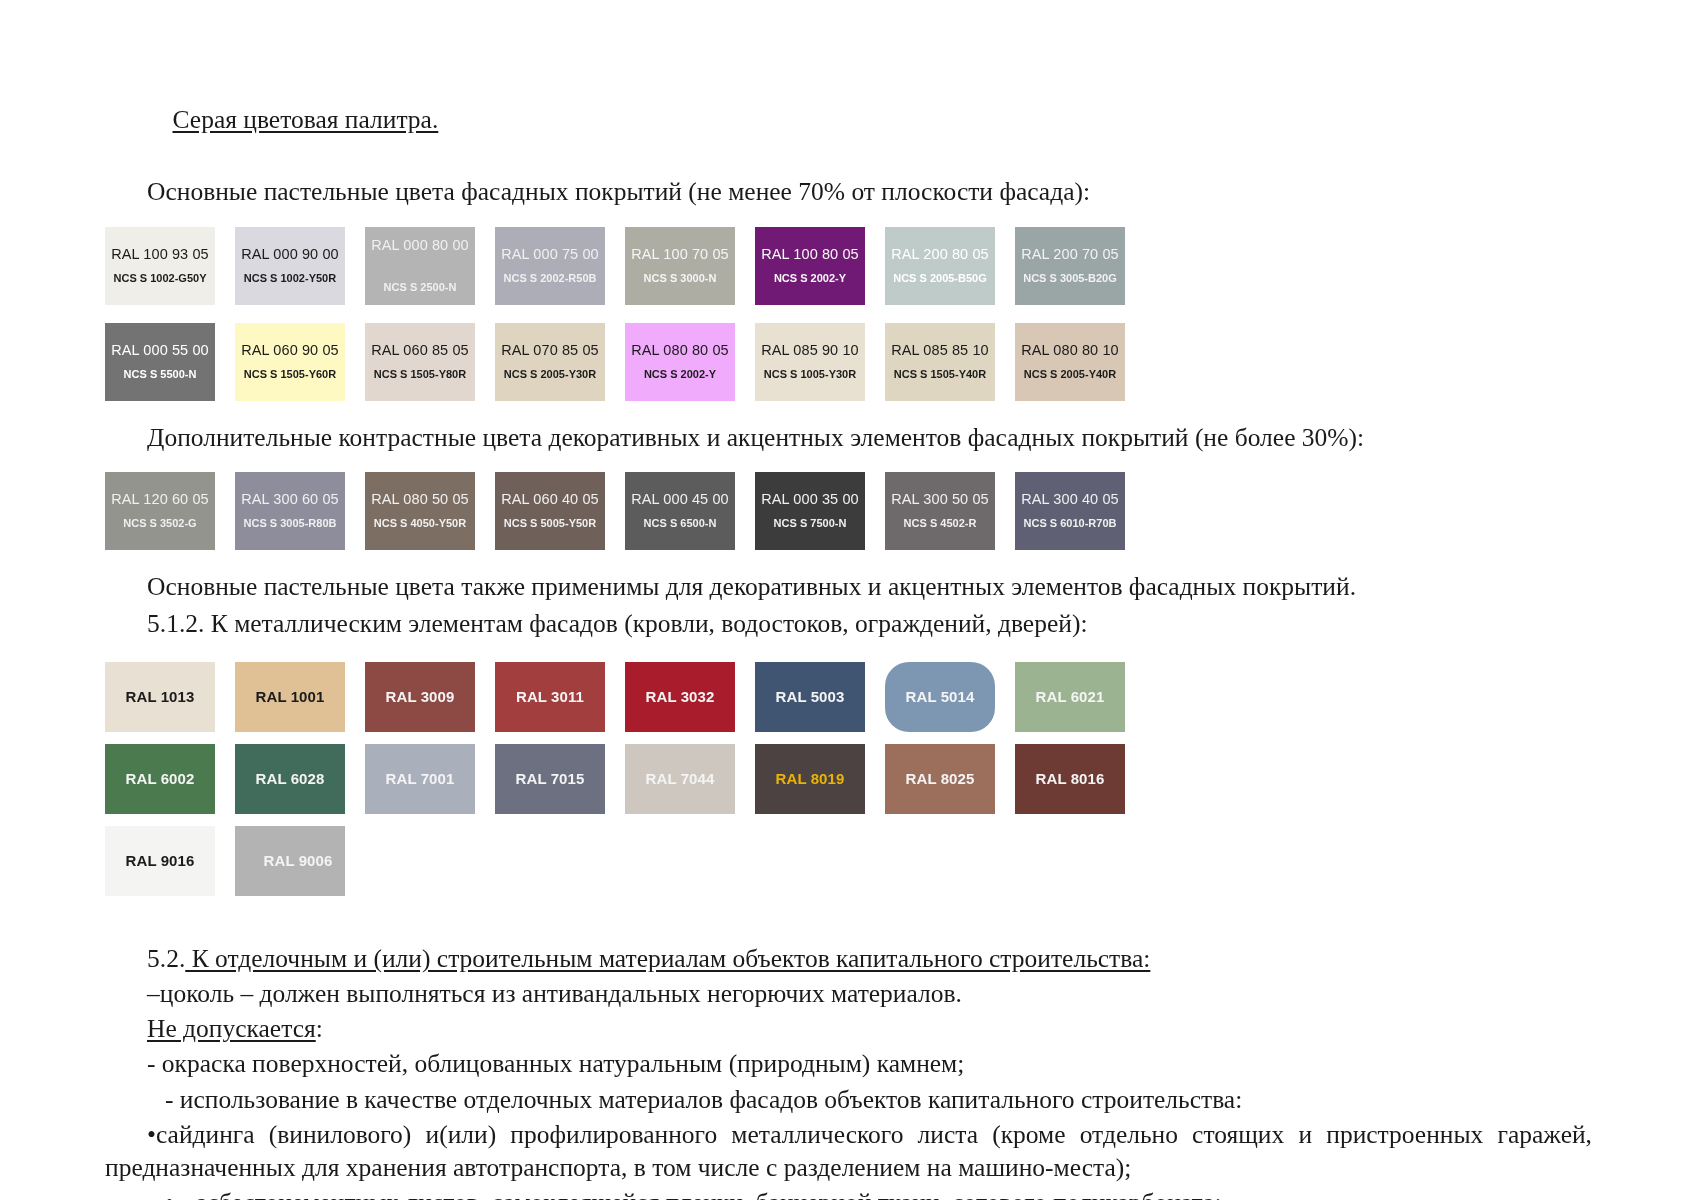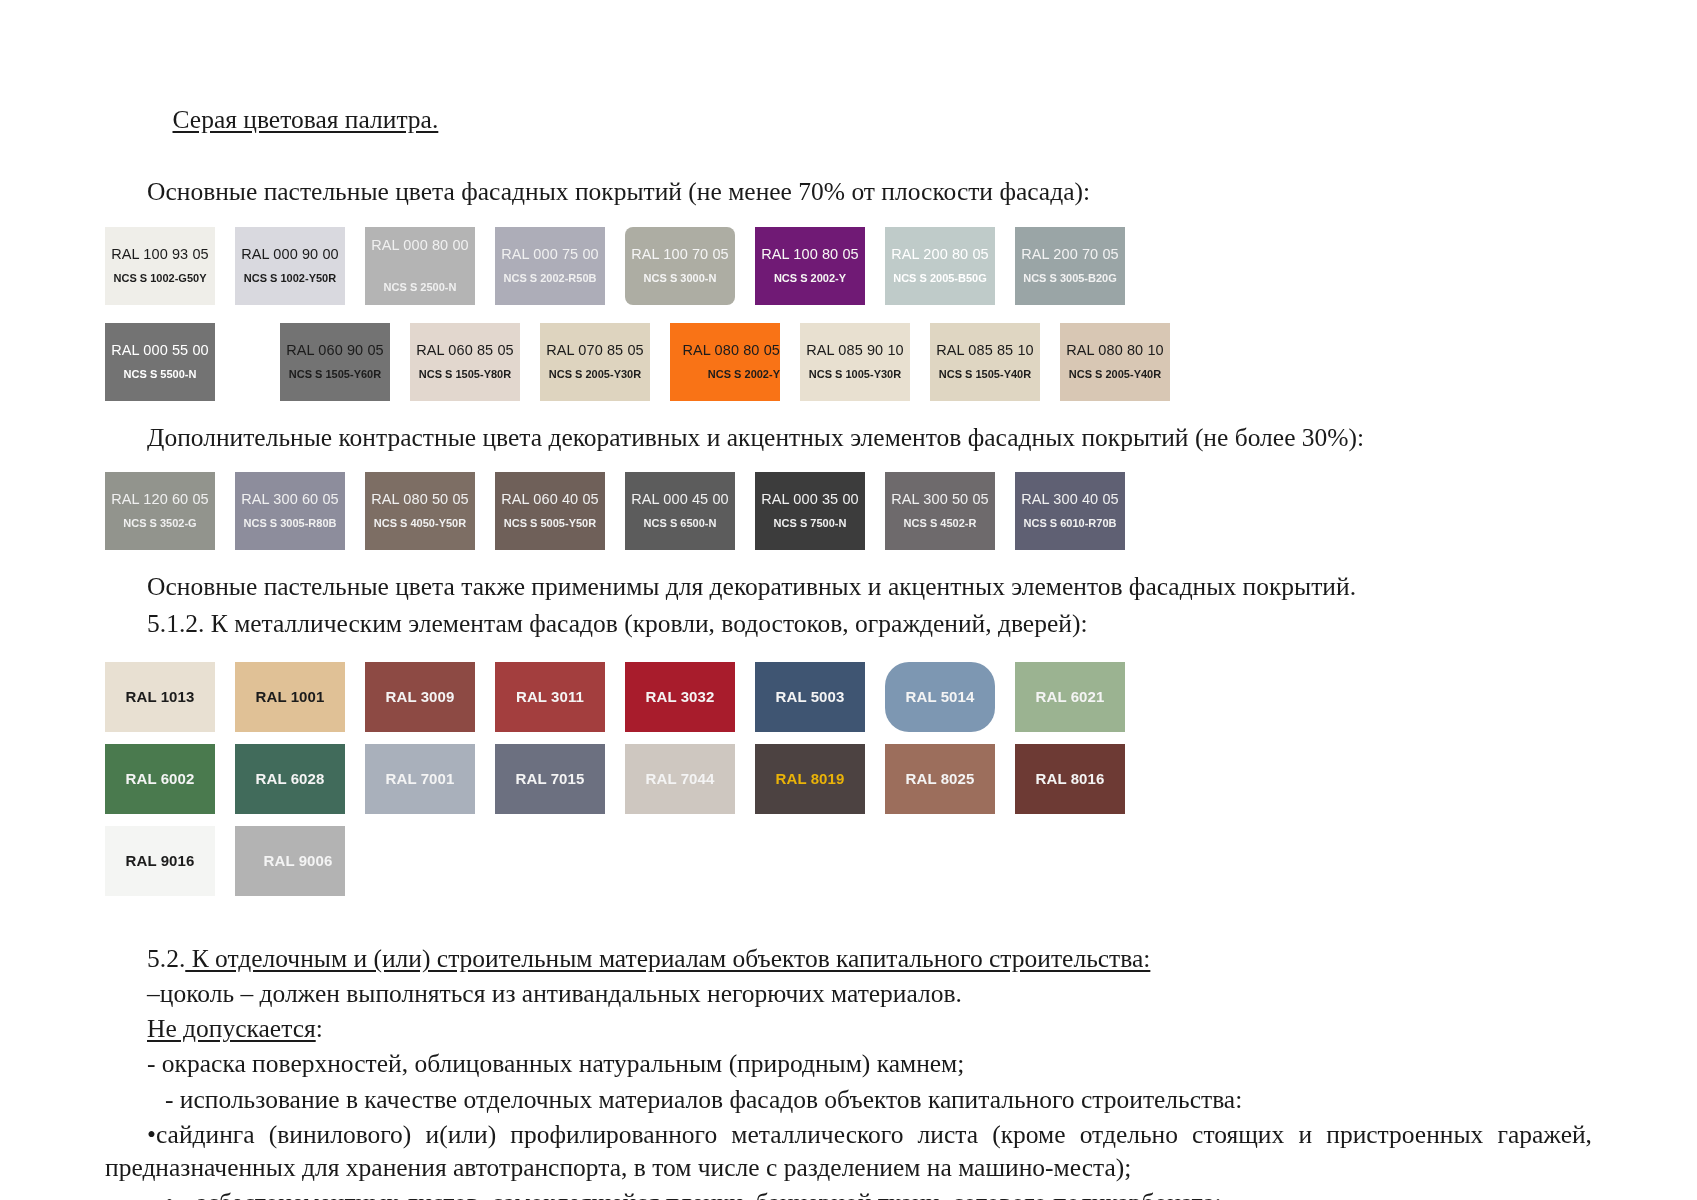--- a/index.html
+++ b/index.html
@@ -111,21 +111,21 @@
         <span class="ncs">NCS S 1002-Y50R</span>
       </div>
       <div class="swatch" style="background: rgb(180, 180, 180); color: rgb(240, 240, 240); gap: 18px;">
         <span class="ral">RAL 000 80 00</span>
         <span class="ncs">NCS S 2500-N</span>
       </div>
       <div class="swatch" style="background: rgb(173, 173, 184); color: rgb(240, 240, 240);">
         <span class="ral">RAL 000 75 00</span>
         <span class="ncs">NCS S 2002-R50B</span>
       </div>
-      <div class="swatch" style="background: rgb(173, 173, 163); color: rgb(245, 245, 245); border-radius: 8px;">
+      <div class="swatch" style="background: rgb(173, 173, 163); color: rgb(245, 245, 245);">
         <span class="ral">RAL 100 70 05</span>
         <span class="ncs">NCS S 3000-N</span>
       </div>
       <div class="swatch" style="background: #701a75; color: rgb(247, 247, 245);">
         <span class="ral">RAL 100 80 05</span>
         <span class="ncs">NCS S 2002-Y</span>
       </div>
       <div class="swatch" style="background: rgb(191, 203, 201); color: rgb(255, 255, 255);">
         <span class="ral">RAL 200 80 05</span>
         <span class="ncs">NCS S 2005-B50G</span>
@@ -136,33 +136,33 @@
       </div>
     </div>
 
   <div style="height:18px"></div>
 
   <div class="swatch-row" id="pastel-row-2">
       <div class="swatch" style="background: rgb(115, 115, 115); color: rgb(255, 255, 255);">
         <span class="ral">RAL 000 55 00</span>
         <span class="ncs">NCS S 5500-N</span>
       </div>
-      <div class="swatch" style="background: #737373; color: rgb(28, 28, 28); margin-left: 45px;">
+      <div class="swatch" style="background: #fef9c3; color: rgb(28, 28, 28);">
         <span class="ral">RAL 060 90 05</span>
         <span class="ncs">NCS S 1505-Y60R</span>
       </div>
       <div class="swatch" style="background: rgb(226, 215, 206); color: rgb(28, 28, 28);">
         <span class="ral">RAL 060 85 05</span>
         <span class="ncs">NCS S 1505-Y80R</span>
       </div>
       <div class="swatch" style="background: rgb(222, 212, 191); color: rgb(28, 28, 28);">
         <span class="ral">RAL 070 85 05</span>
         <span class="ncs">NCS S 2005-Y30R</span>
       </div>
-      <div class="swatch" style="background: #f97316; color: rgb(28, 28, 28); align-items: flex-end;">
+      <div class="swatch" style="background: #f0abfc; color: rgb(28, 28, 28);">
         <span class="ral">RAL 080 80 05</span>
         <span class="ncs">NCS S 2002-Y</span>
       </div>
       <div class="swatch" style="background: rgb(232, 224, 208); color: rgb(28, 28, 28);">
         <span class="ral">RAL 085 90 10</span>
         <span class="ncs">NCS S 1005-Y30R</span>
       </div>
       <div class="swatch" style="background: rgb(223, 214, 194); color: rgb(28, 28, 28);">
         <span class="ral">RAL 085 85 10</span>
         <span class="ncs">NCS S 1505-Y40R</span>

